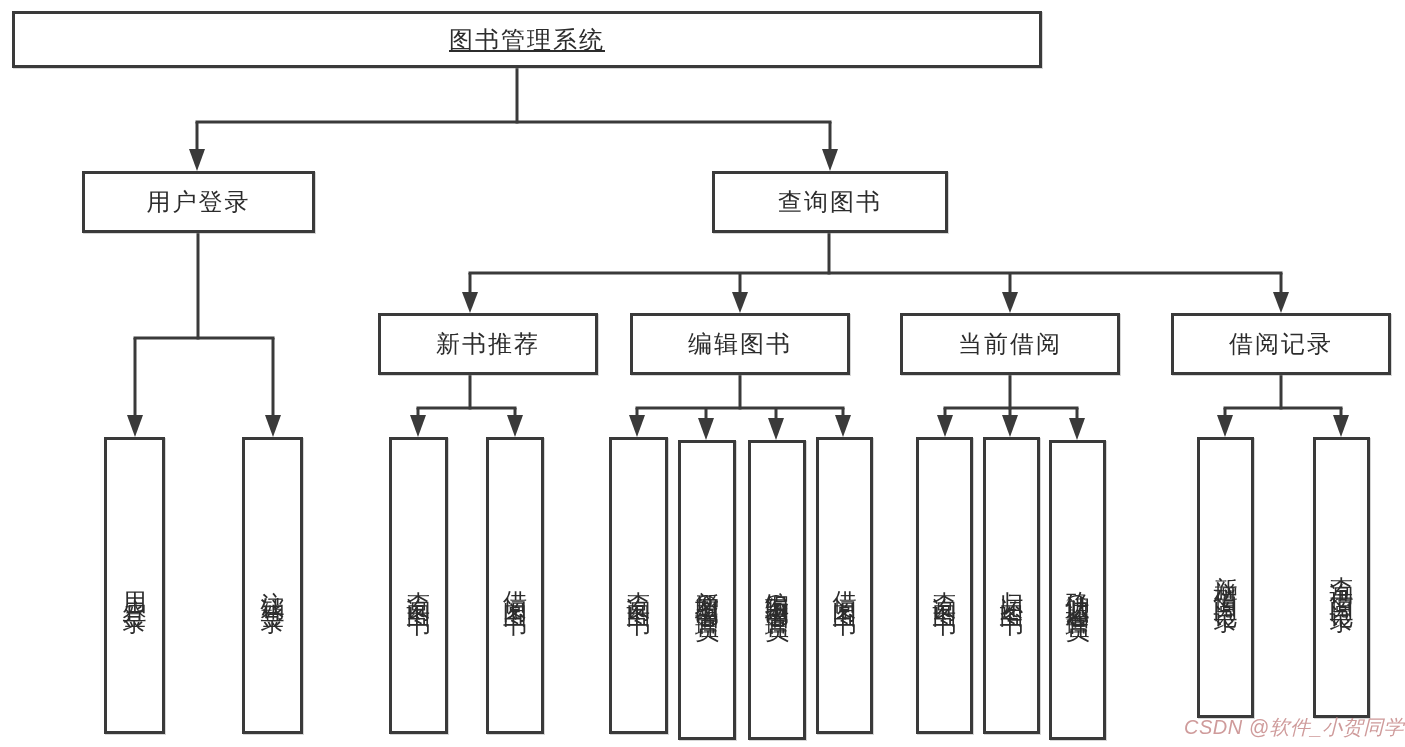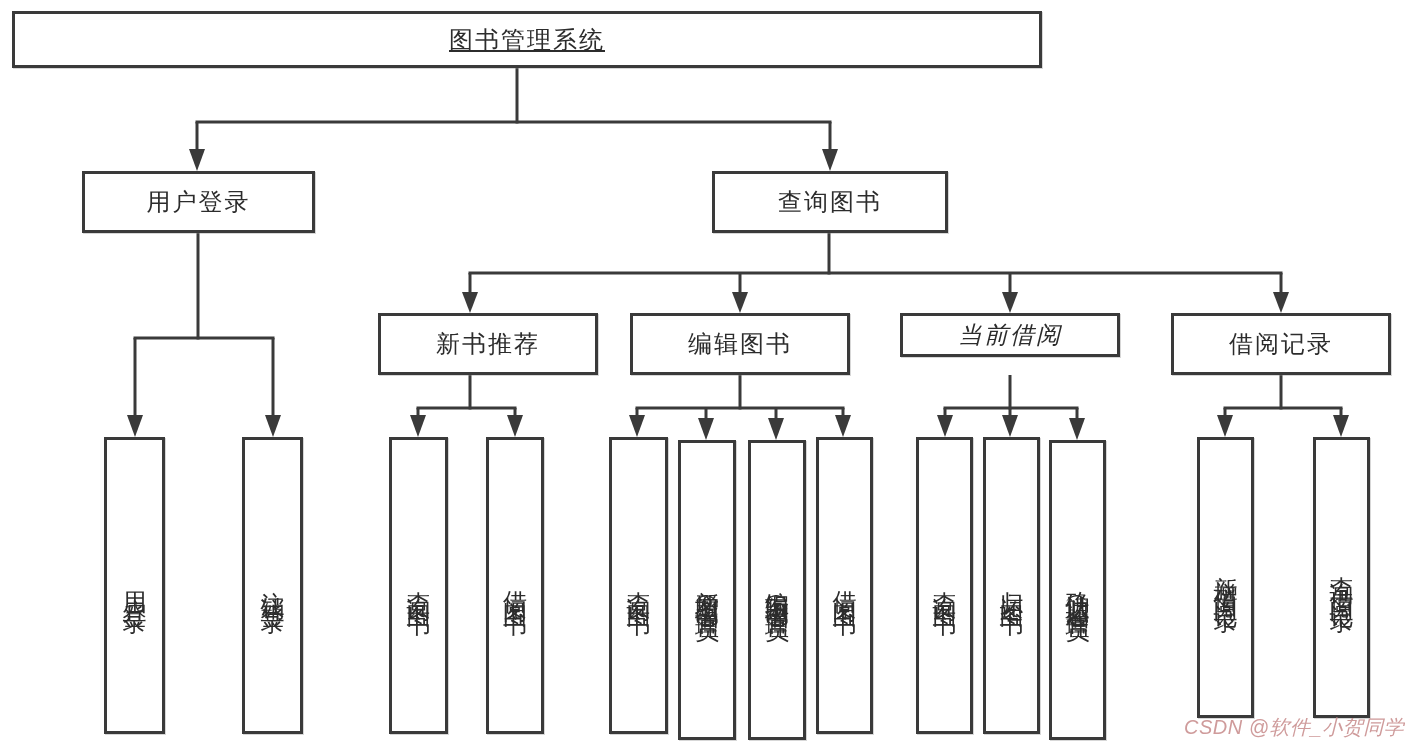--- a/index.html
+++ b/index.html
@@ -121,21 +121,21 @@
     <polygon points="1333,415 1349,415 1341,437"></polygon>
   </svg>
 
   <div class="node h-node" style="left:12px;top:11px;width:1030px;height:57px;text-decoration:underline;">图书管理系统</div>
 
   <div class="node h-node" style="left:82px;top:171px;width:233px;height:62px;">用户登录</div>
   <div class="node h-node" style="left:712px;top:171px;width:236px;height:62px;">查询图书</div>
 
   <div class="node h-node" style="left:360px;top:313px;width:220px;height:62px;margin-left:18px;">新书推荐</div>
   <div class="node h-node" style="left:630px;top:313px;width:220px;height:62px;">编辑图书</div>
-  <div class="node h-node" style="left:900px;top:313px;width:220px;height:44px;font-style:italic;">当前借阅</div>
+  <div class="node h-node" style="left:900px;top:313px;width:220px;height:62px;">当前借阅</div>
   <div class="node h-node" style="left:1171px;top:313px;width:220px;height:62px;">借阅记录</div>
 
   <div class="node v-node ls-wide" style="left:104px;top:437px;width:61px;height:297px;">用户登录</div>
   <div class="node v-node ls-wide" style="left:242px;top:437px;width:61px;height:297px;">注销登录</div>
 
   <div class="node v-node ls-wide" style="left:389px;top:437px;width:59px;height:297px;">查询图书</div>
   <div class="node v-node ls-wide" style="left:486px;top:437px;width:58px;height:297px;">借阅图书</div>
 
   <div class="node v-node ls-wide" style="left:609px;top:437px;width:59px;height:297px;">查询图书</div>
   <div class="node v-node ls-tight" style="left:678px;top:440px;width:58px;height:300px;">新增图书（管理员）</div>

